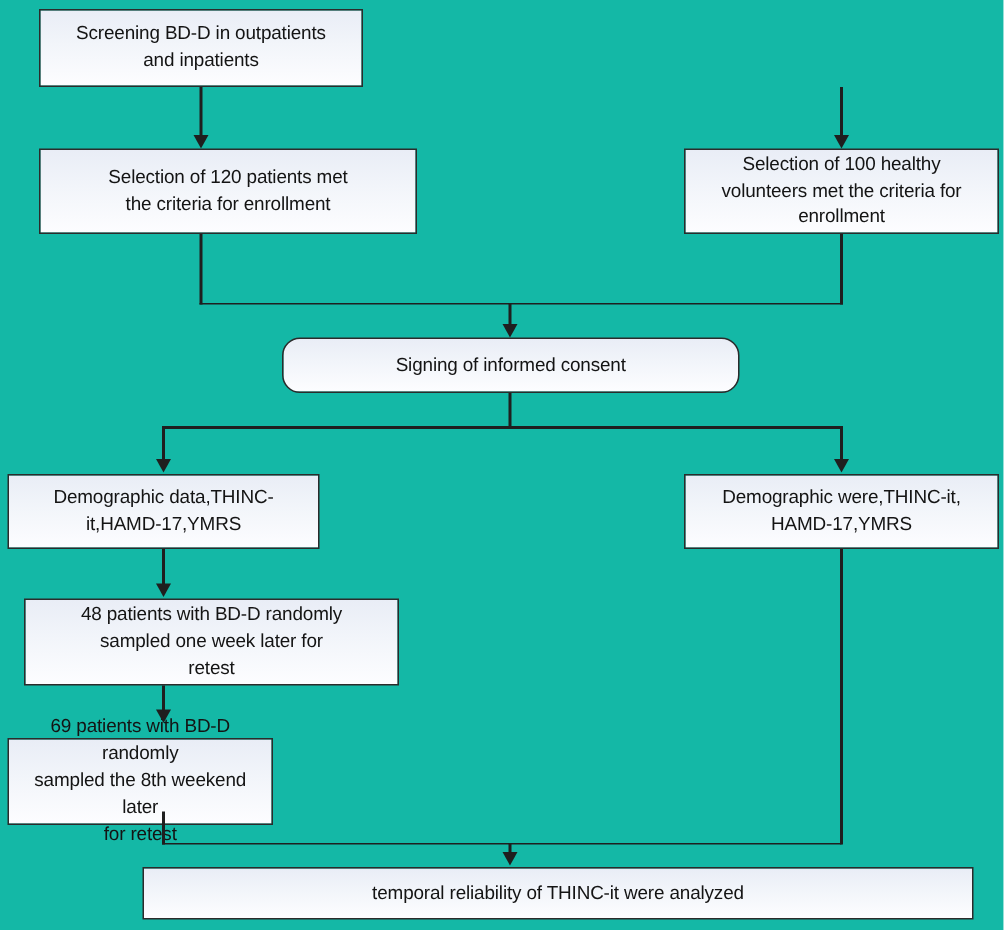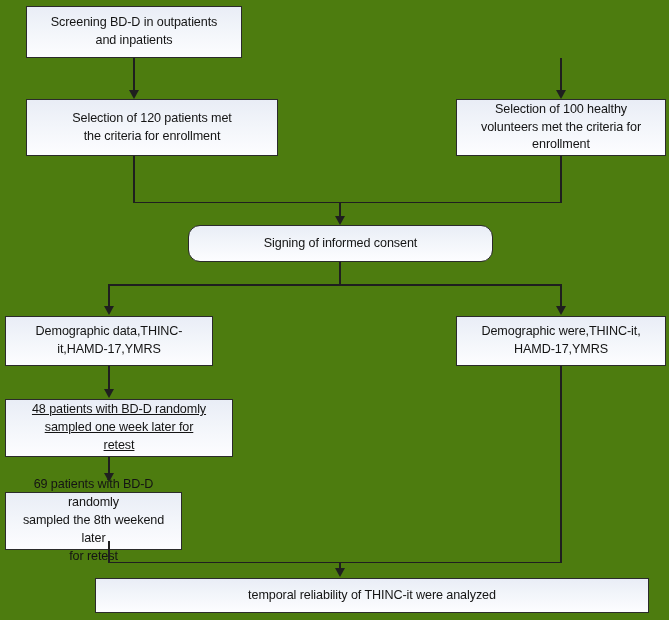--- a/index.html
+++ b/index.html
@@ -9,21 +9,21 @@
     background: #ffffff;
   }
   body {
     font-family: "Liberation Sans", "DejaVu Sans", sans-serif;
     color: #1a1a1a;
   }
   #canvas {
     position: relative;
     width: 669px;
     height: 620px;
-    background: #4d7c0f;
+    background: #14b8a6;
     overflow: hidden;
   }
   
   .node {
     position: absolute;
     box-sizing: border-box;
     border: 1.6px solid #2b2b2b;
     background: linear-gradient(to bottom, #e9edf6 0%, #f2f5fa 45%, #fdfdff 100%);
     display: flex;
     align-items: center;
@@ -85,21 +85,21 @@
   <div class="node" style="left:5px; top:316px; width:208px; height:50px;">
     <span class="label">Demographic data,THINC-
 it,HAMD-17,YMRS</span>
   </div>
 
   <div class="node" style="left:456px; top:316px; width:210px; height:50px;">
     <span class="label">Demographic were,THINC-it,
 HAMD-17,YMRS</span>
   </div>
 
-  <div class="node" style="left:5px; top:399px; width:228px; height:58px;text-decoration:underline;">
+  <div class="node" style="left:16px; top:399px; width:250px; height:58px;">
     <span class="label">48 patients with BD-D randomly
 sampled one week later  for
 retest</span>
   </div>
 
   <div class="node" style="left:5px; top:492px; width:177px; height:58px;">
     <span class="label">69 patients with BD-D randomly
 sampled the 8th weekend later
 for retest</span>
   </div>

